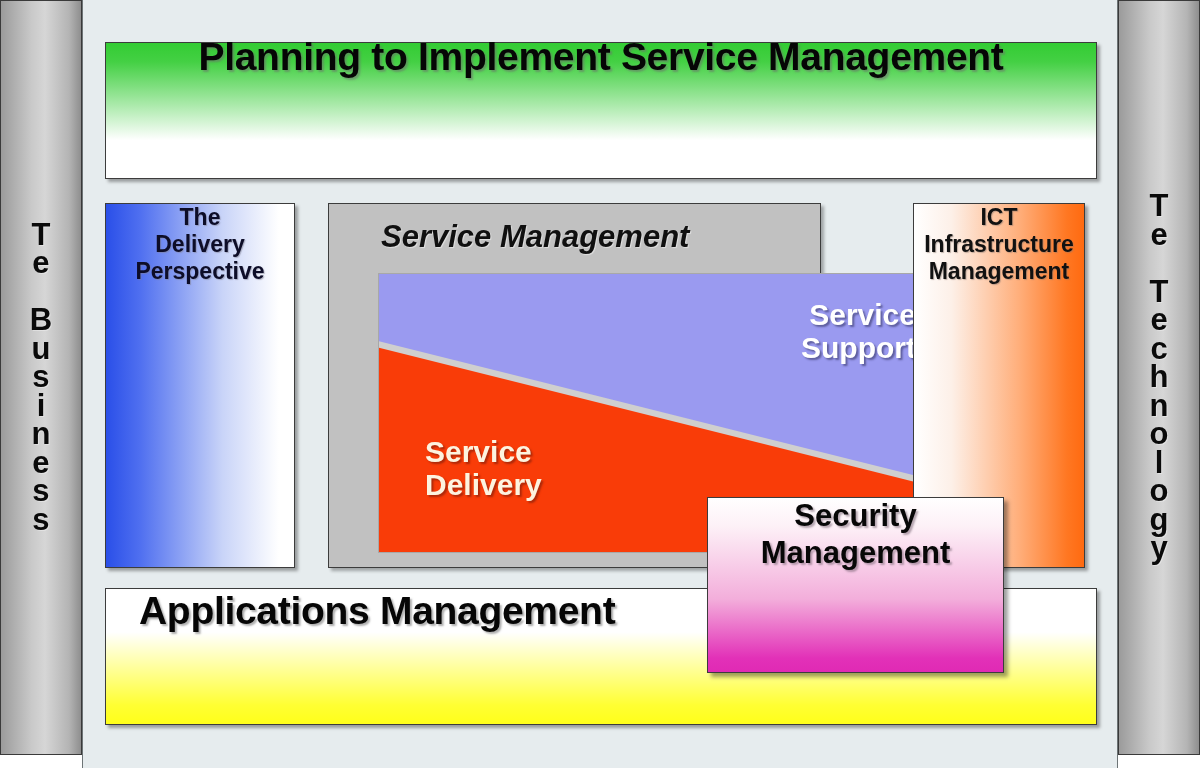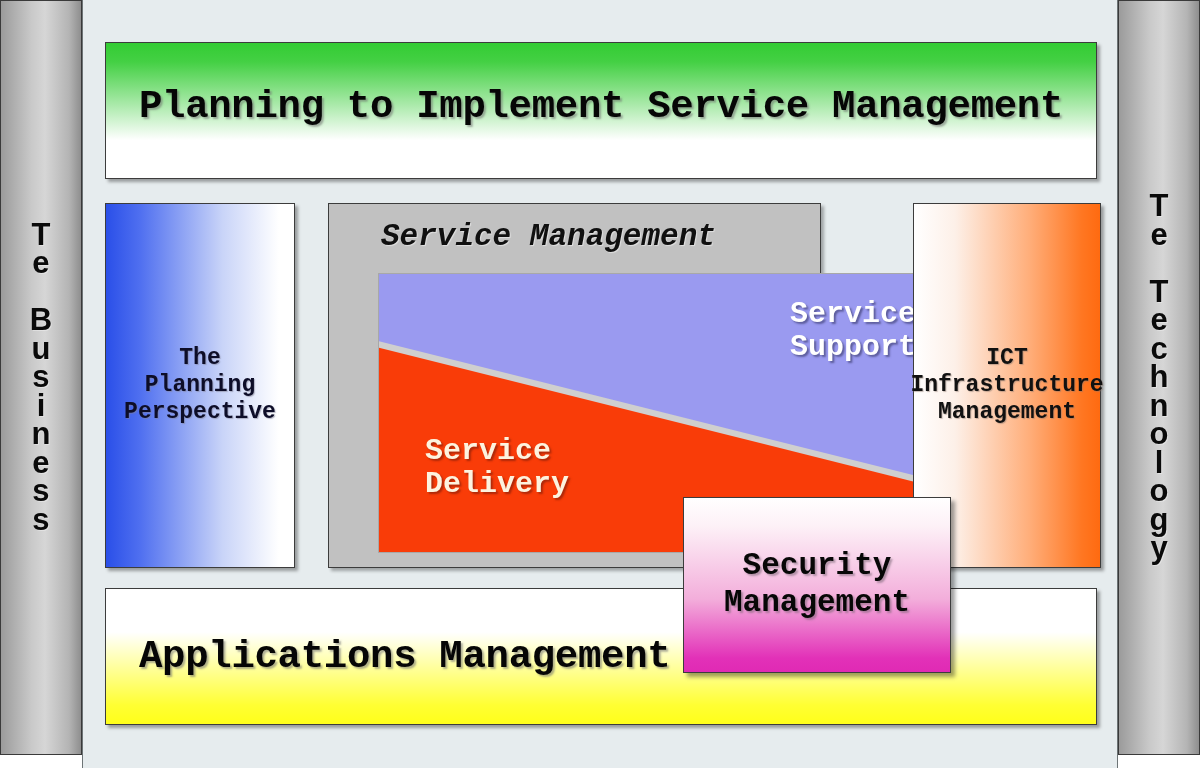--- a/index.html
+++ b/index.html
@@ -58,24 +58,22 @@
     box-sizing: border-box;
   }
 
   
   .box {
     position: absolute;
     border: 1px solid #3c3c3c;
     box-sizing: border-box;
     box-shadow: 3px 3px 3px rgba(0,0,0,0.34);
     display: flex;
-    align-items: center;
     justify-content: center;
     text-align: center;
-    font-family: Liberation Mono, monospace;
   }
 
   
   #planning-banner {
     left: 105px;
     top: 42px;
     width: 992px;
     height: 137px;
     background: linear-gradient(to bottom, #33cc33 0%, #44d044 14%, #ffffff 72%, #ffffff 100%);
   }
@@ -119,21 +117,21 @@
     font-weight: bold;
     color: #0d0d28;
     line-height: 1.18;
     text-shadow: 1px 1px 1px rgba(130,130,150,0.55);
   }
 
   
   #ict-infrastructure {
     left: 913px;
     top: 203px;
-    width: 188px;
+    width: 172px;
     height: 365px;
     background: linear-gradient(to right, #ffffff 0%, #fdf0e8 22%, #ffae7a 62%, #ff7722 90%, #ff6a10 100%);
   }
   #ict-infrastructure .label {
     font-size: 23px;
     font-weight: bold;
     color: #111111;
     line-height: 1.18;
     text-shadow: 1px 1px 1px rgba(140,120,110,0.5);
   }
@@ -206,23 +204,23 @@
   }
   #service-delivery-label {
     left: 46px;
     top: 161px;
     color: #fdf3df;
     text-shadow: 2px 2px 2px rgba(130,30,10,0.65);
   }
 
   
   #security-management {
-    left: 683px;
+    left: 707px;
     top: 497px;
-    width: 268px;
+    width: 297px;
     height: 176px;
     background: linear-gradient(to bottom, #ffffff 0%, #fdf1f7 16%, #f3aedb 58%, #e231b8 92%, #e02ab4 100%);
     z-index: 40;
     box-shadow: 4px 4px 4px rgba(0,0,0,0.38);
   }
   #security-management .label {
     font-size: 31px;
     font-weight: bold;
     color: #070707;
     line-height: 1.18;
@@ -268,21 +266,21 @@
 g
 y</div>
   </div>
 
   <div class="box stack-above" id="planning-banner">
     <div class="label">Planning to Implement Service Management</div>
   </div>
 
   <div class="box stack-mid" id="business-perspective">
     <div class="label" style="white-space: pre-line;">The
-Planning
+Delivery
 Perspective</div>
   </div>
 
   <div class="box stack-mid" id="service-management">
     <div class="sm-title">Service Management</div>
 
     <div id="sm-panel">
       <div id="service-support-area"></div>
       <div id="service-delivery-divider"></div>
       <div id="service-delivery-area"></div>

